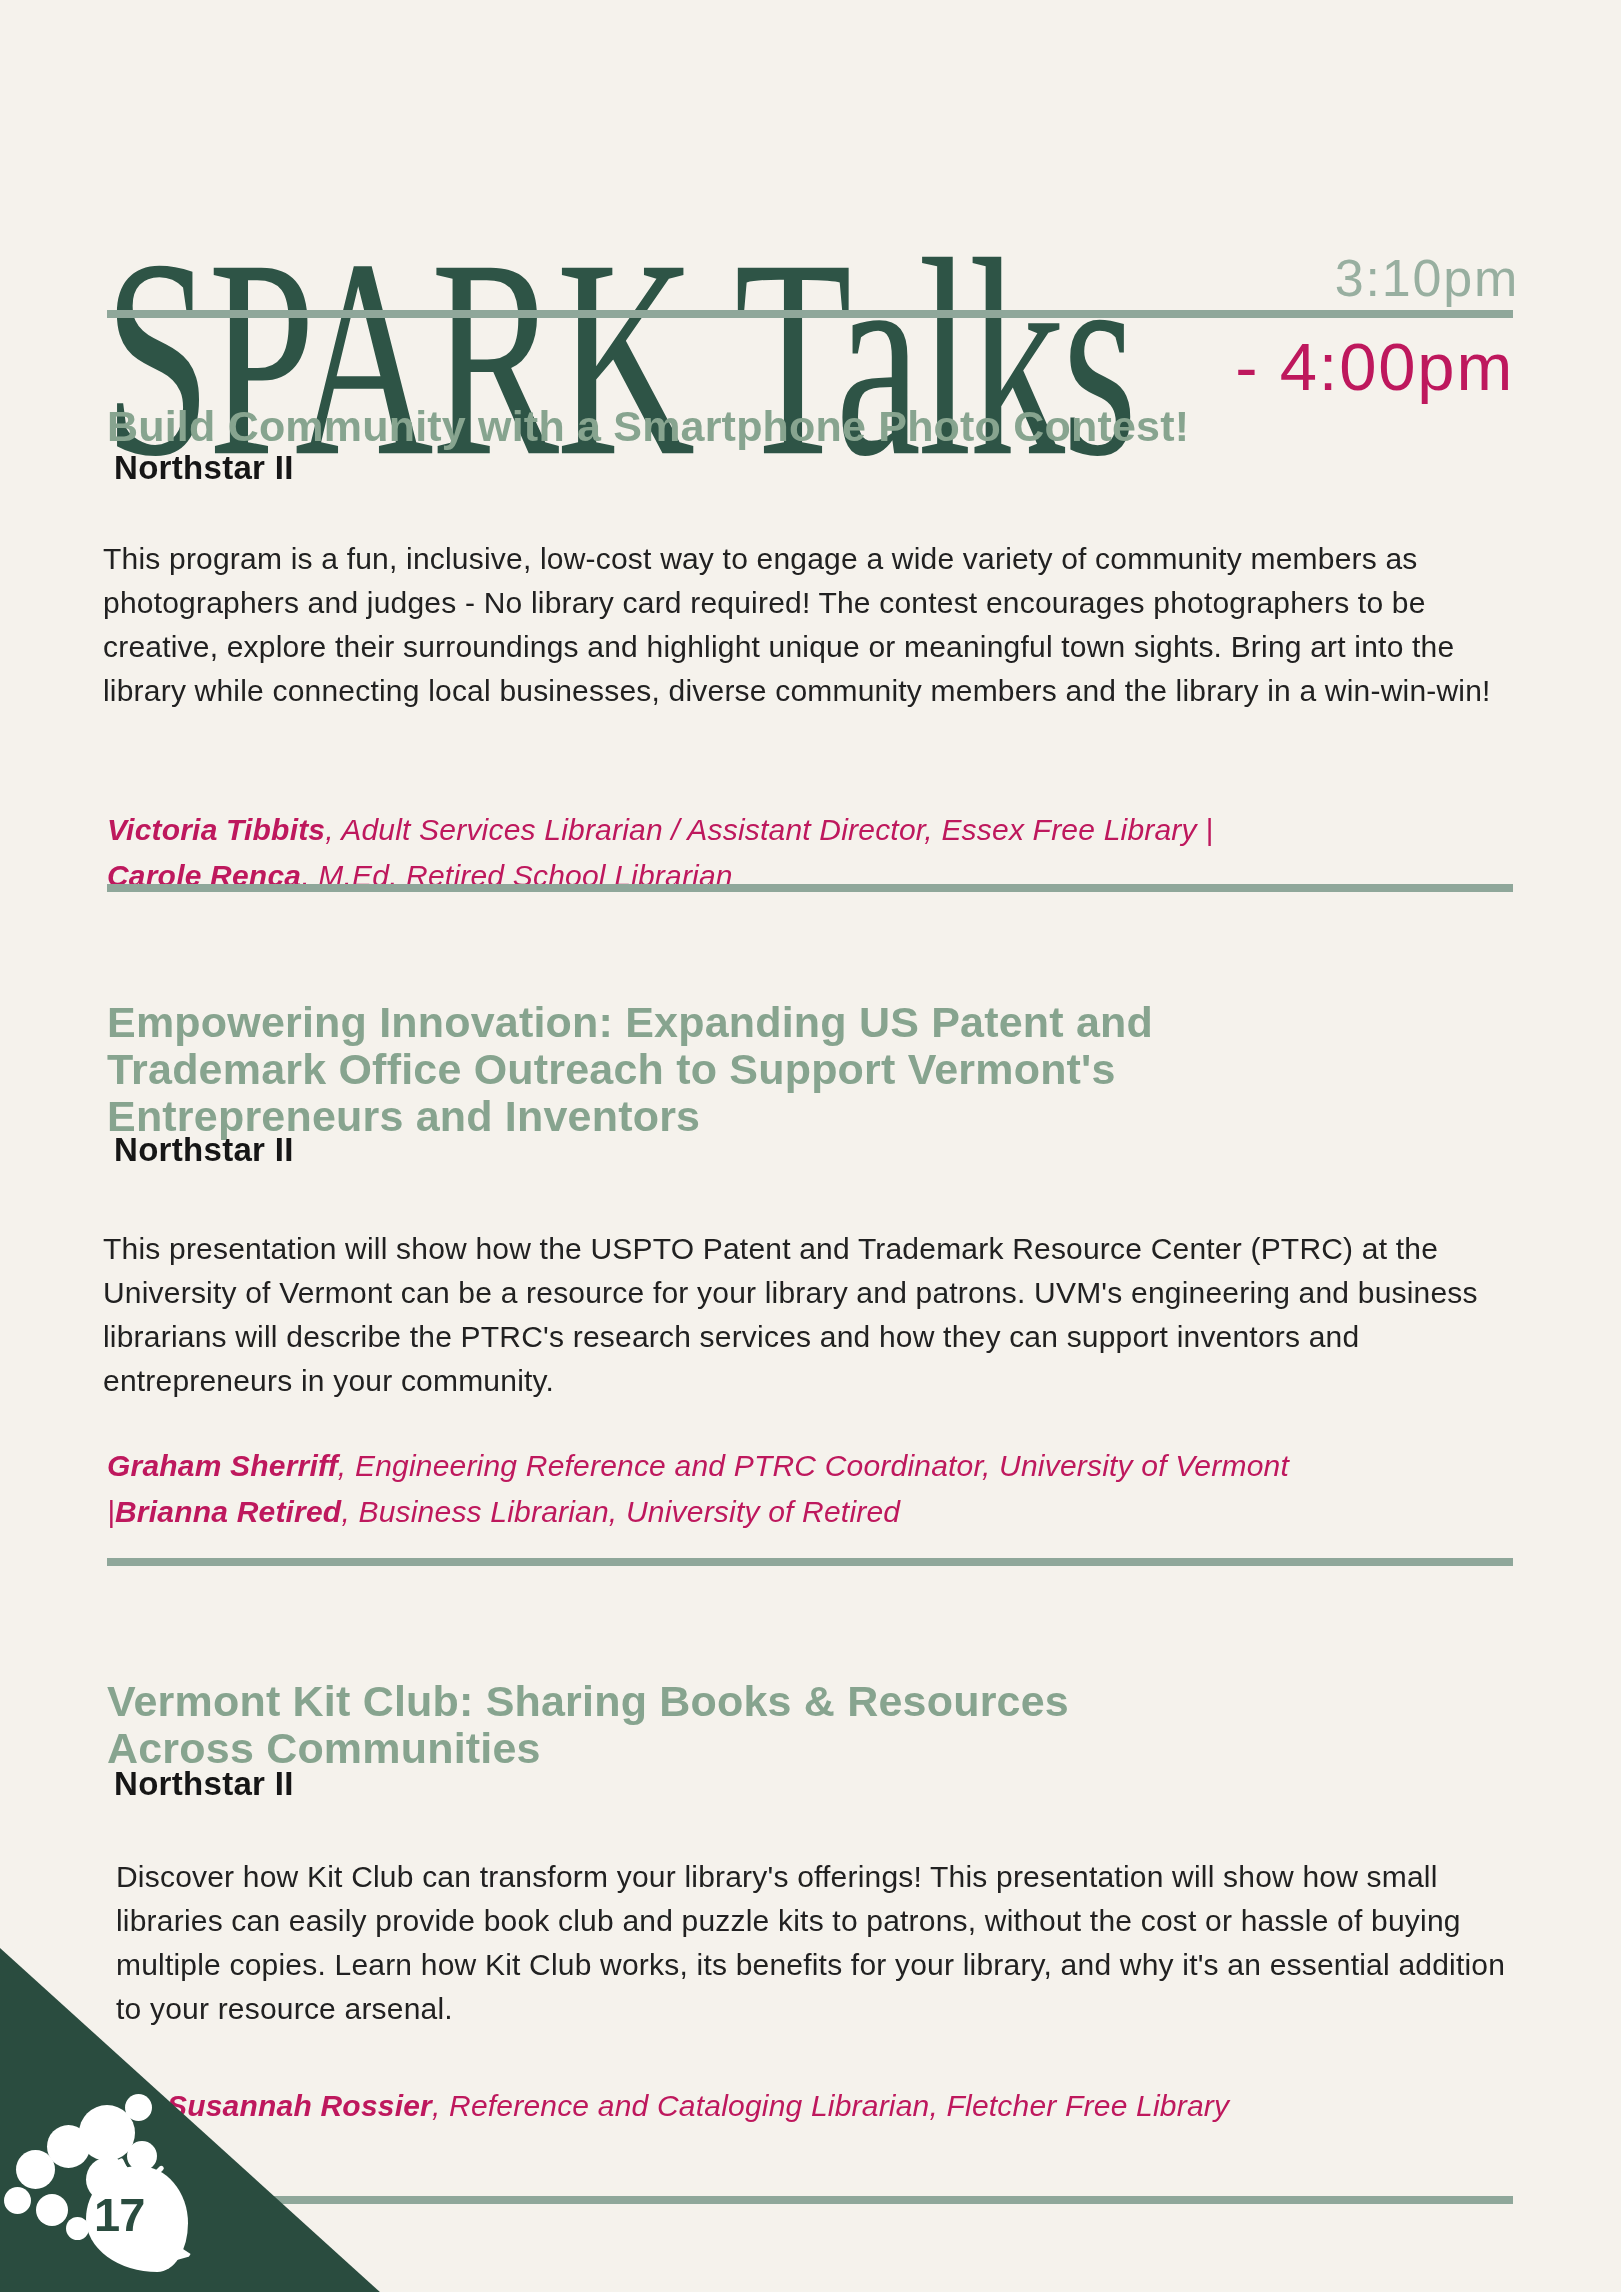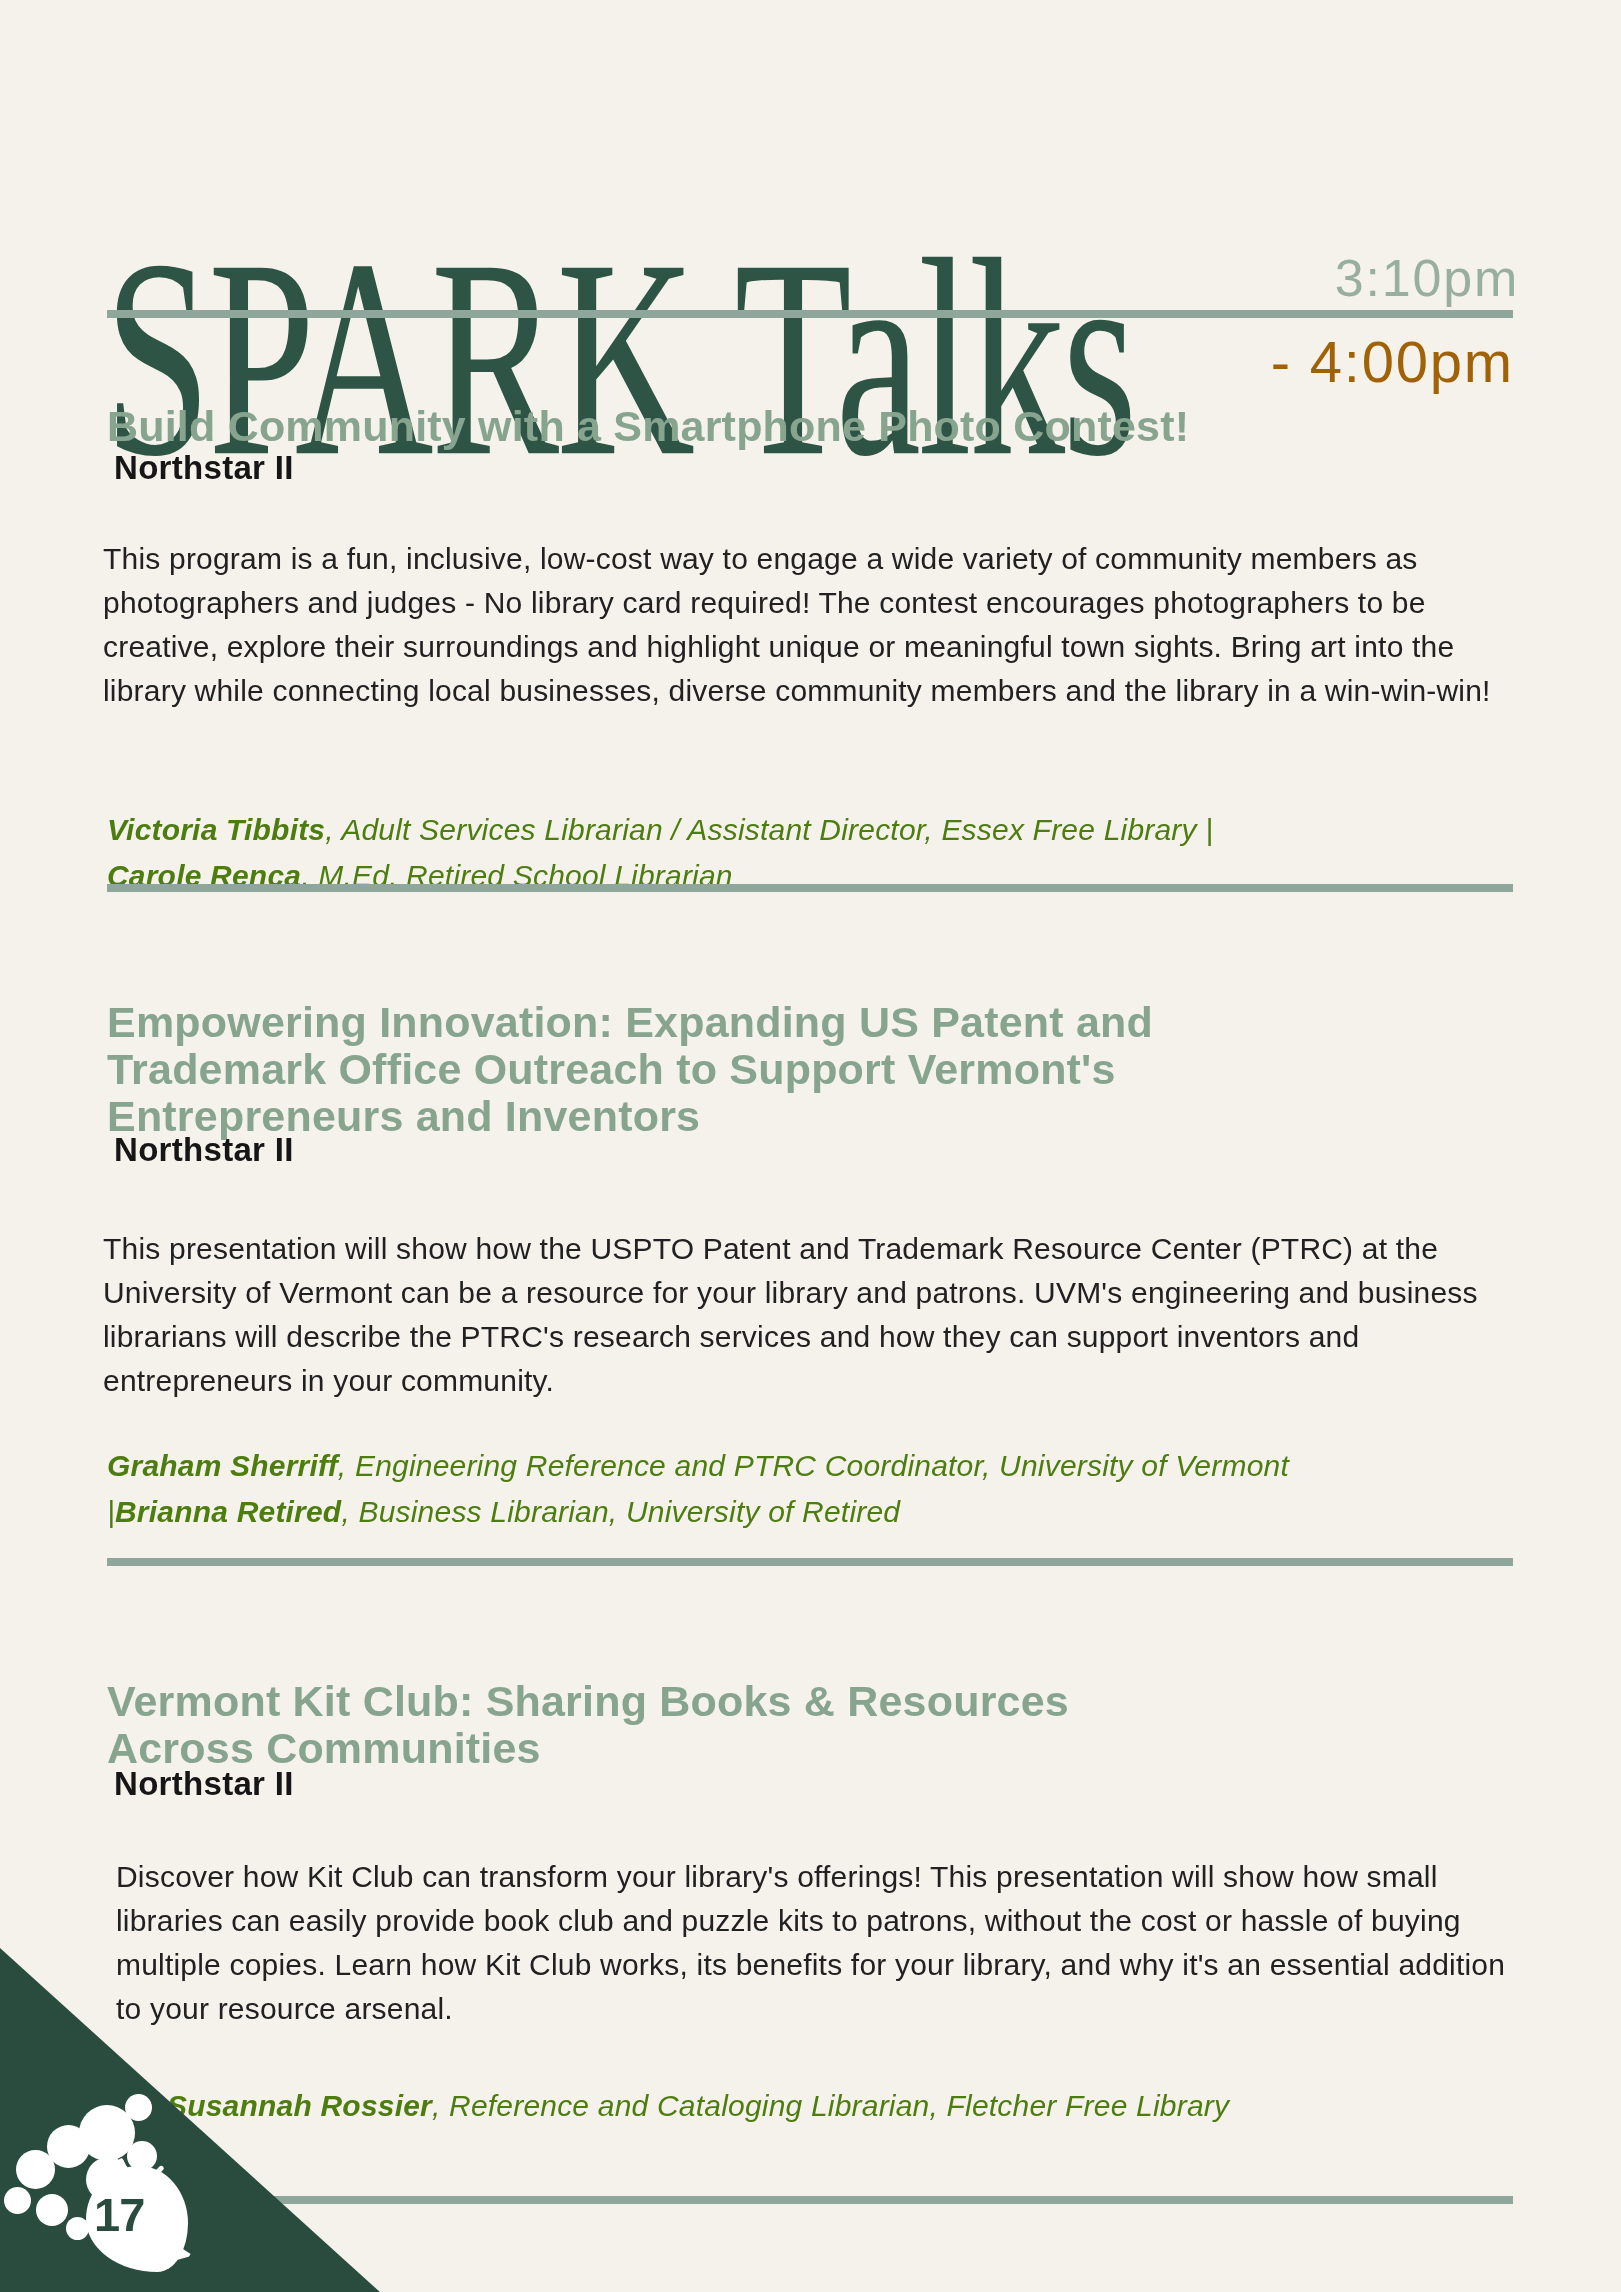--- a/index.html
+++ b/index.html
@@ -17,21 +17,21 @@
     font-size:253px; line-height:1; font-weight:400;
     color:#2e5446; letter-spacing:-3.6px; white-space:nowrap;
     transform:scale(0.76,1.12); transform-origin:top left;
   }
   .time-start {
     position:absolute; right:102px; top:252px;
     font-size:52px; line-height:1; color:#98afa0; letter-spacing:1.8px;
   }
   .time-end {
     position:absolute; right:107px; top:333px;
-    font-size:58px; line-height:1; color:#a16207; letter-spacing:1.8px;
+    font-size:67px; line-height:1; color:#be185d; letter-spacing:1.8px;
   }
   .rule {
     position:absolute; left:107px; width:1406px; height:8px;
     background:#8fa79a; z-index:1;
   }
   .rule-title   { top:310px; }
   .rule-div1    { top:884px; }
   .rule-div2    { top:1558px; }
   .rule-div3    { top:2196px; }
   
@@ -55,21 +55,21 @@
   .desc {
     position:absolute; left:103px; width:1411px;
     font-size:30px; line-height:44px; color:#212121; letter-spacing:0.2px;
   }
   .desc-1 { top:507px; }
   .desc-2 { top:1197px; }
   .desc-3 { top:1825px; left:116px; width:1402px; }
   .presenters {
     position:absolute; left:107px; width:1411px;
     font-size:30px; line-height:46px; font-style:italic;
-    color:#4d7c0f; letter-spacing:0.2px;
+    color:#be185d; letter-spacing:0.2px;
   }
   .presenters .pl { display:block; }
   .presenters b { font-weight:700; }
   .pres-1 { top:777px; }
   .pres-2 { top:1413px; }
   .pres-3 { top:2053px; left:167px; }
   
   .corner-triangle {
     position:absolute; left:0; top:1948px; width:381px; height:345px;
     background:#2a4c3f; z-index:2;

